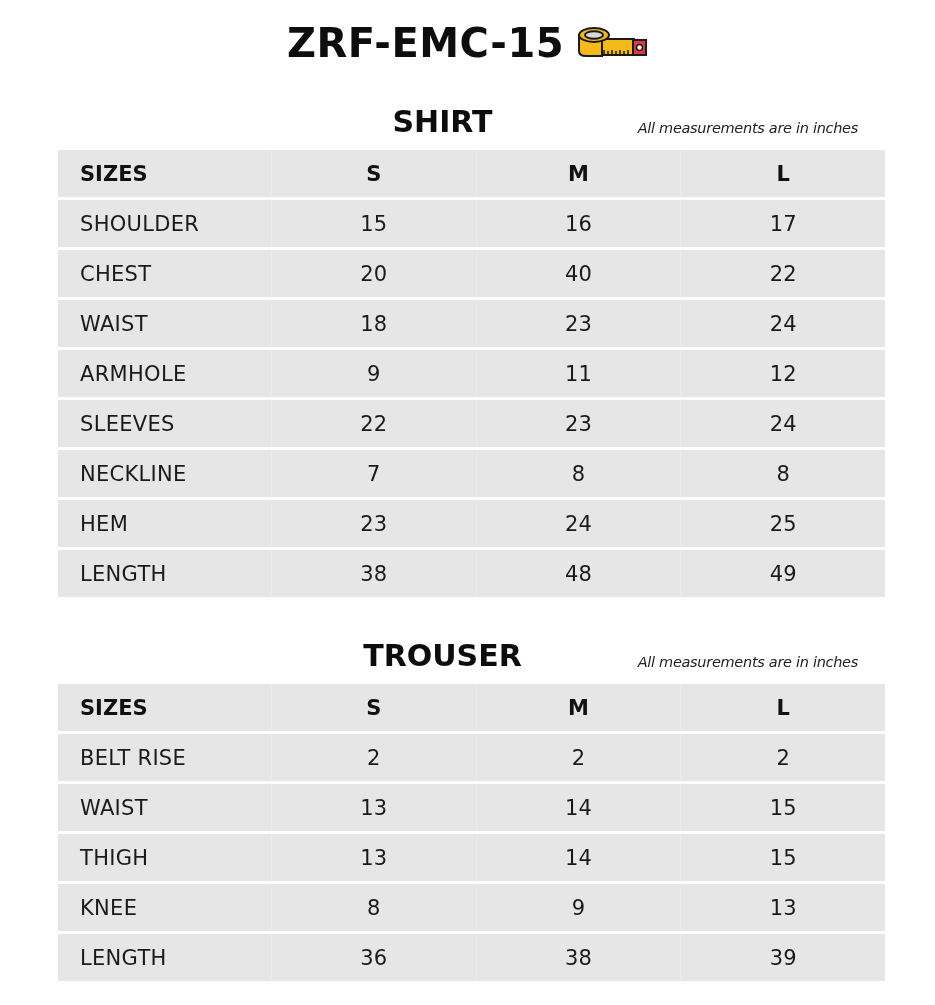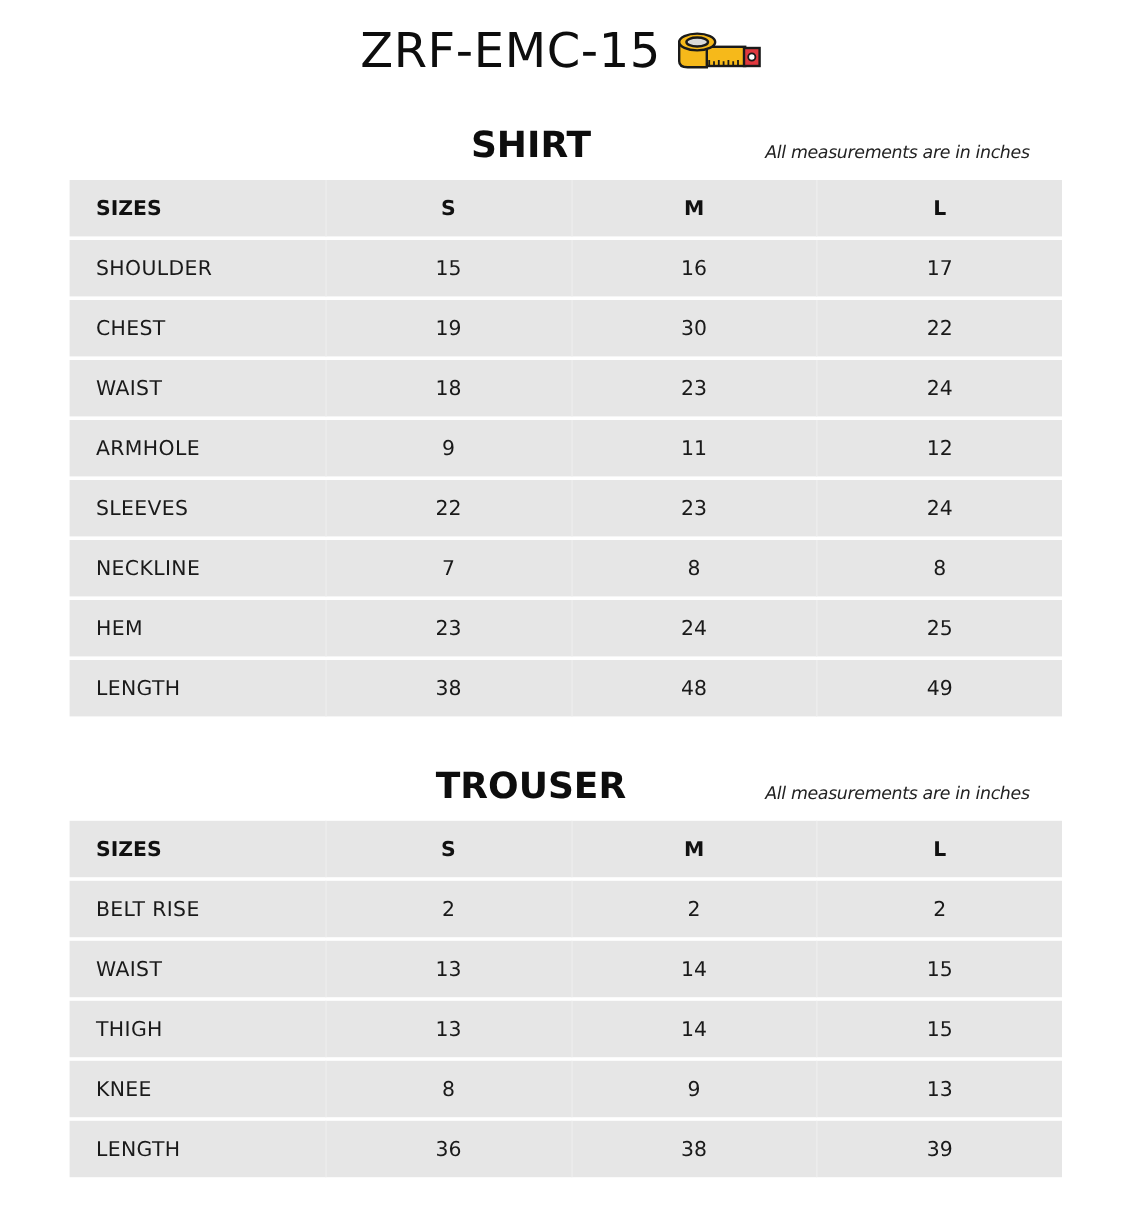--- a/index.html
+++ b/index.html
@@ -20,21 +20,21 @@
     top: 18px;
     left: 0;
     width: 935px;
     height: 50px;
     display: flex;
     align-items: center;
     justify-content: center;
   }
   .main-title {
     font-family: "DejaVu Sans", sans-serif;
-    font-weight: normal;
+    font-weight: bold;
     font-size: 40px;
     letter-spacing: 0.5px;
     color: #0d0d0d;
     margin-right: 12px;
     line-height: 50px;
   }
   .tape-icon {
     width: 72px;
     height: 36px;
     display: inline-block;
@@ -78,21 +78,21 @@
   table.size-table {
     border-collapse: separate;
     border-spacing: 0 3px;
     width: 827px;
     margin-top: -3px;
   }
   table.size-table td, table.size-table th {
     background: #e6e6e6;
     height: 47px;
     padding: 0;
-    font-size: 17px;
+    font-size: 21px;
     color: #1a1a1a;
     font-family: "DejaVu Sans", sans-serif;
     border-right: 1px solid #ececec;
   }
   table.size-table th:last-child,
   table.size-table td:last-child { border-right: none; }
   table.size-table th {
     font-weight: bold;
     color: #111111;
   }
@@ -162,22 +162,22 @@
     </thead>
     <tbody>
       <tr>
         <td class="col-label">SHOULDER</td>
         <td class="col-val">15</td>
         <td class="col-val">16</td>
         <td class="col-val">17</td>
       </tr>
       <tr>
         <td class="col-label">CHEST</td>
-        <td class="col-val">19</td>
-        <td class="col-val">30</td>
+        <td class="col-val">20</td>
+        <td class="col-val">40</td>
         <td class="col-val">22</td>
       </tr>
       <tr>
         <td class="col-label">WAIST</td>
         <td class="col-val">18</td>
         <td class="col-val">23</td>
         <td class="col-val">24</td>
       </tr>
       <tr>
         <td class="col-label">ARMHOLE</td>

